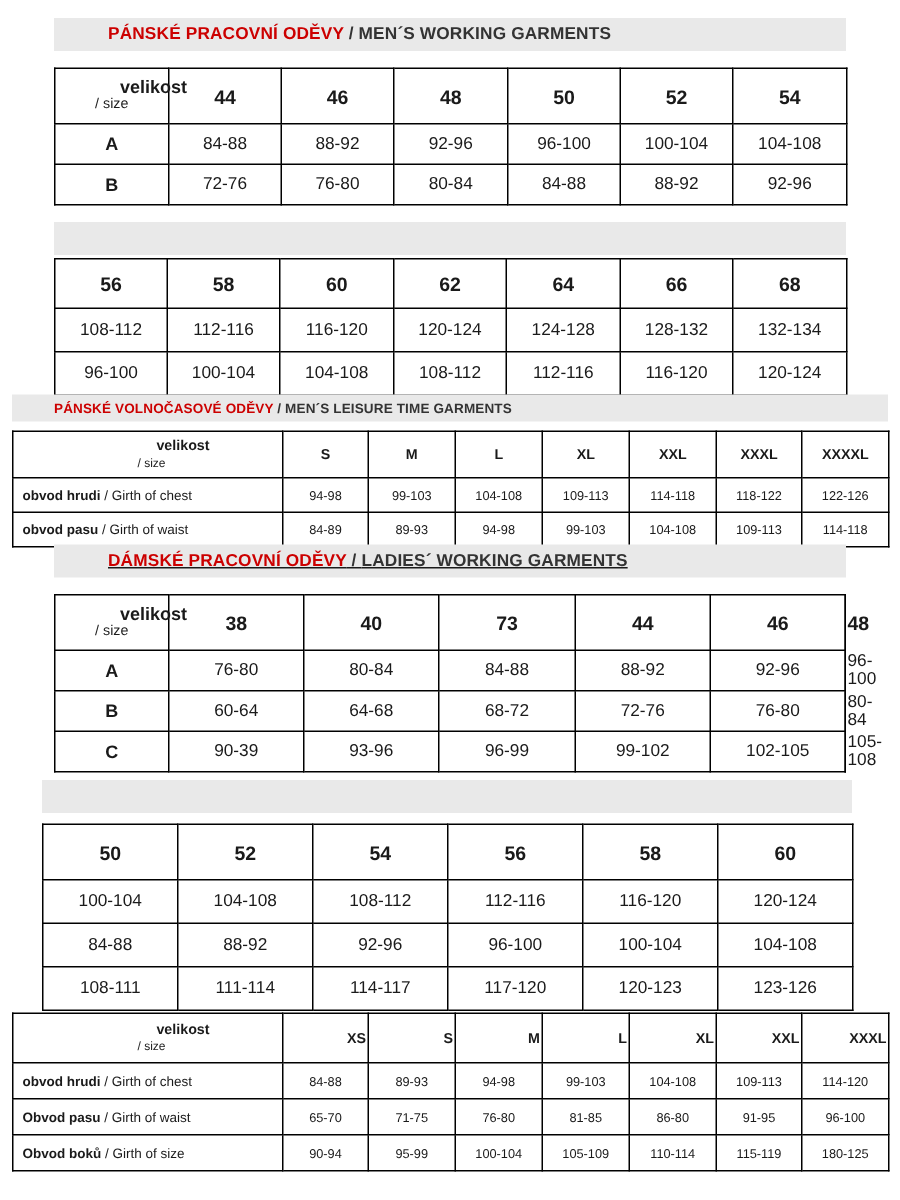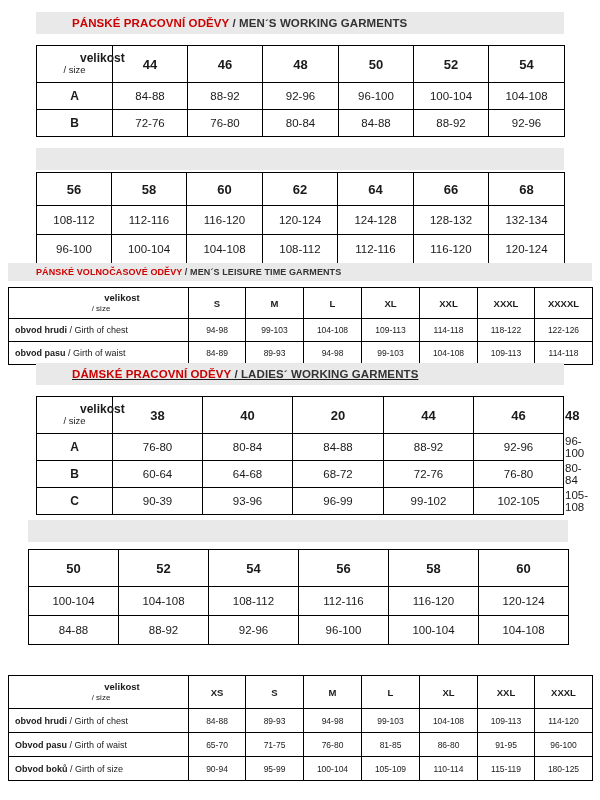--- a/index.html
+++ b/index.html
@@ -114,21 +114,21 @@
   .tbl-ladies-work2 td { height: 26px; font-size: 11.5px; }
   .tbl-ladies-work2 tr:first-child td { height: 34px; font-size: 13px; font-weight: bold; }
 
   .tbl-ladies-leisure {
     position: absolute;
     left: 8px;
     top: 675px;
     width: 584px;
   }
   .tbl-ladies-leisure td { height: 21px; font-size: 8.5px; }
-  .tbl-ladies-leisure tr:first-child td { height: 30px; font-size: 9.5px; font-weight: bold; }
+  .tbl-ladies-leisure tr:first-child td { height: 30px; font-size: 9.5px; font-weight: bold; text-align: right; }
   .tbl-ladies-leisure tr td:first-child { text-align: left; padding-left: 6px; }
   .tbl-ladies-leisure .rowlabel { font-size: 9px; font-weight: bold; }
   .tbl-ladies-leisure .rowlabel .en { font-weight: normal; }
   .tbl-ladies-leisure .size-label .l1 { font-size: 9.5px; }
   .tbl-ladies-leisure .size-label .l2 { font-size: 8px; }
 
   .bar-1 { position: absolute; left: 36px; top: 12px; width: 528px; }
   .bar-2 { position: absolute; left: 36px; top: 148px; width: 528px; }
   .bar-3 { position: absolute; left: 8px; top: 263px; width: 584px; }
   .bar-4 { position: absolute; left: 36px; top: 363px; width: 528px; text-decoration: underline; }
@@ -302,21 +302,21 @@
     <tbody>
       <tr>
         <td>
           <span class="size-label">
             <span class="l1">velikost</span>
             <span class="l2">/ size</span>
           </span>
         </td>
         <td>38</td>
         <td>40</td>
-        <td>20</td>
+        <td>73</td>
         <td>44</td>
         <td>46</td>
         <td>48</td>
       </tr>
       <tr>
         <td>A</td>
         <td>76-80</td>
         <td>80-84</td>
         <td>84-88</td>
         <td>88-92</td>
@@ -372,20 +372,28 @@
         <td>116-120</td>
         <td>120-124</td>
       </tr>
       <tr>
         <td>84-88</td>
         <td>88-92</td>
         <td>92-96</td>
         <td>96-100</td>
         <td>100-104</td>
         <td>104-108</td>
+      </tr>
+      <tr>
+        <td>108-111</td>
+        <td>111-114</td>
+        <td>114-117</td>
+        <td>117-120</td>
+        <td>120-123</td>
+        <td>123-126</td>
       </tr>
     </tbody>
   </table>
 
   <table class="tbl-ladies-leisure">
     <colgroup>
       <col style="width:180px">
         <col style="width:57px">
         <col style="width:58px">
         <col style="width:58px">

